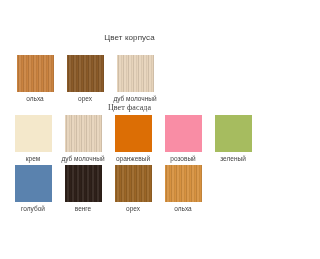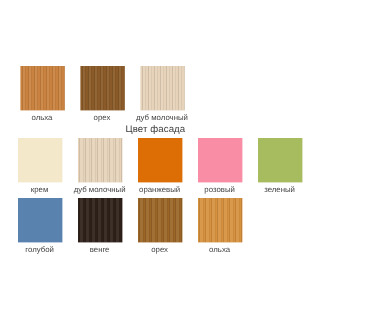--- a/index.html
+++ b/index.html
@@ -28,21 +28,21 @@
     width: 259px;
     text-align: center;
     font-size: 8px;
     line-height: 10px;
     color: #3b3b3b;
     letter-spacing: 0.1px;
     font-family: "Liberation Sans", sans-serif;
     white-space: nowrap;
   }
   #title-korpus { top: 33px; }
-  #title-fasad  { top: 103px; }
+  #title-fasad  { top: 103px; font-family: Liberation Serif, serif; }
 
   .swatch-row {
     position: absolute;
     left: 0;
     width: 259px;
     display: flex;
     flex-direction: row;
     align-items: flex-start;
   }
   #row-korpus { top: 55px; padding-left: 10px; }
@@ -79,20 +79,21 @@
     text-align: center;
     white-space: nowrap;
     font-family: "Liberation Sans", sans-serif;
   }
 </style>
 </head>
 <body>
 
 <div id="swatch-sheet">
 
+  <div class="section-title" id="title-korpus">Цвет корпуса</div>
 
   <div class="swatch-row" id="row-korpus">
     <div class="swatch-cell">
       <div class="swatch-chip" style="background: rgb(201, 130, 63);">
           <span class="grain" style="background: repeating-linear-gradient(90deg, rgba(0, 0, 0, 0) 0px, rgba(0, 0, 0, 0) 1px, rgba(0, 0, 0, 0.1) 1px, rgba(0, 0, 0, 0.1) 2px, rgba(255, 255, 255, 0.07) 2px, rgba(255, 255, 255, 0.07) 4px, rgba(0, 0, 0, 0.05) 4px, rgba(0, 0, 0, 0.05) 5px);"></span>
         </div>
       <div class="swatch-label">ольха</div>
     </div>
     <div class="swatch-cell">
       <div class="swatch-chip" style="background: rgb(138, 90, 40);">

